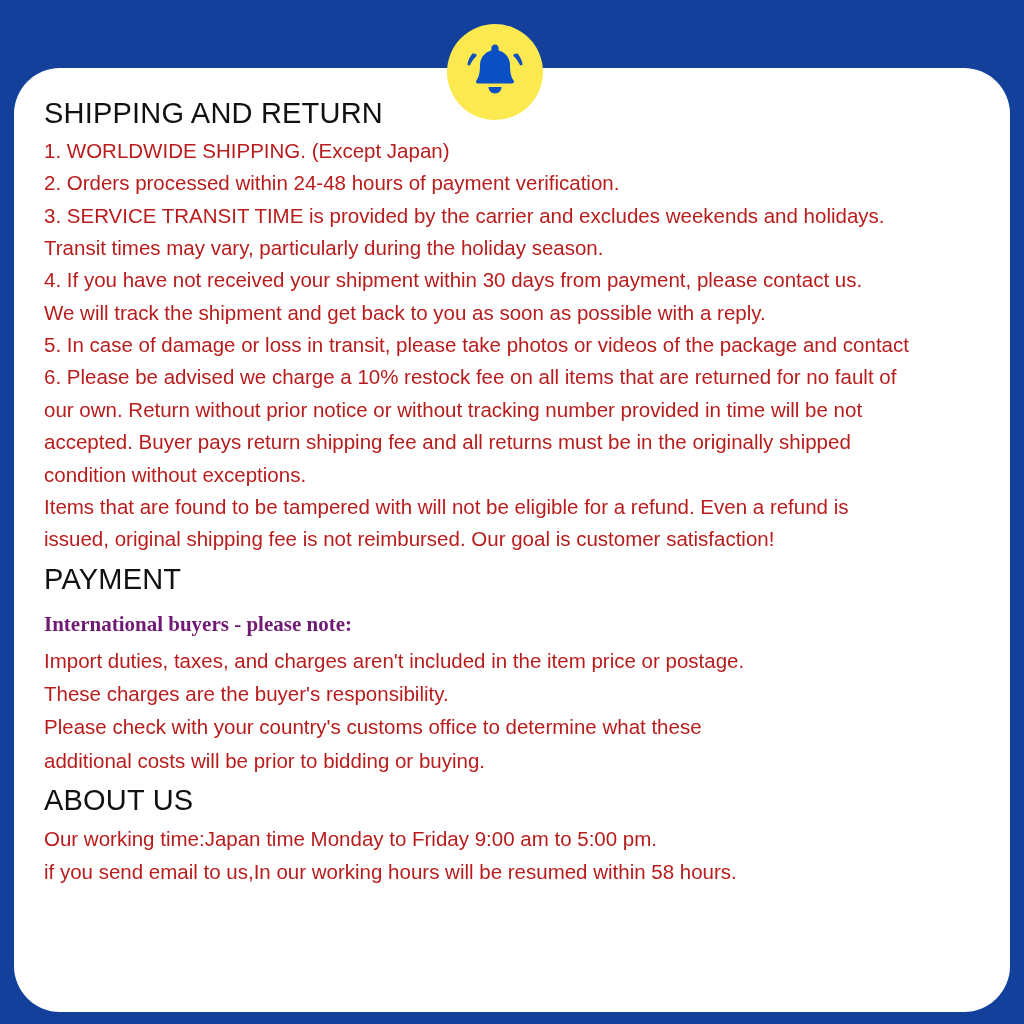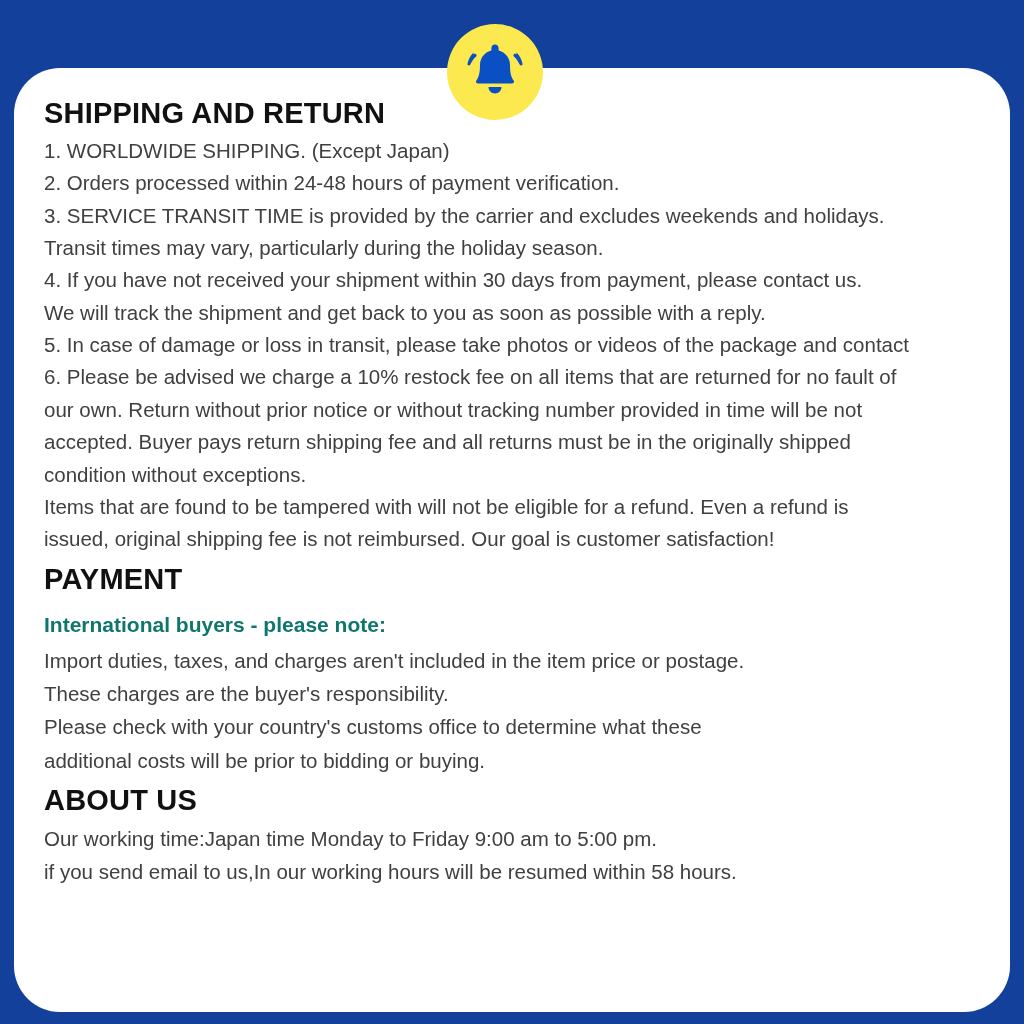--- a/index.html
+++ b/index.html
@@ -43,41 +43,42 @@
     z-index: 5;
     display: flex;
     align-items: center;
     justify-content: center;
   }
   .bell-badge svg {
     display: block;
   }
   h1.section-title {
     font-size: 29px;
-    font-weight: bold;
+    font-weight: normal;
     color: #111111;
     margin: 6px 0 4px 0;
     letter-spacing: 0.2px;
     line-height: 1.2;
   }
   h1.section-title.tight {
   }
   p.line {
     font-size: 20.5px;
-    color: #404040;
+    color: #b91c1c;
     margin: 0;
     line-height: 1.62;
     font-weight: 400;
   }
   p.note {
     font-size: 21px;
-    color: #0f766e;
+    color: #701a75;
     font-weight: bold;
     margin: 12px 0 2px 0;
     line-height: 1.6;
+    font-family: Liberation Serif, serif;
   }
   .block {
     margin-bottom: 2px;
   }
   .shipping-list p.line {
     line-height: 1.58;
   }
 </style>
 </head>
 <body>

